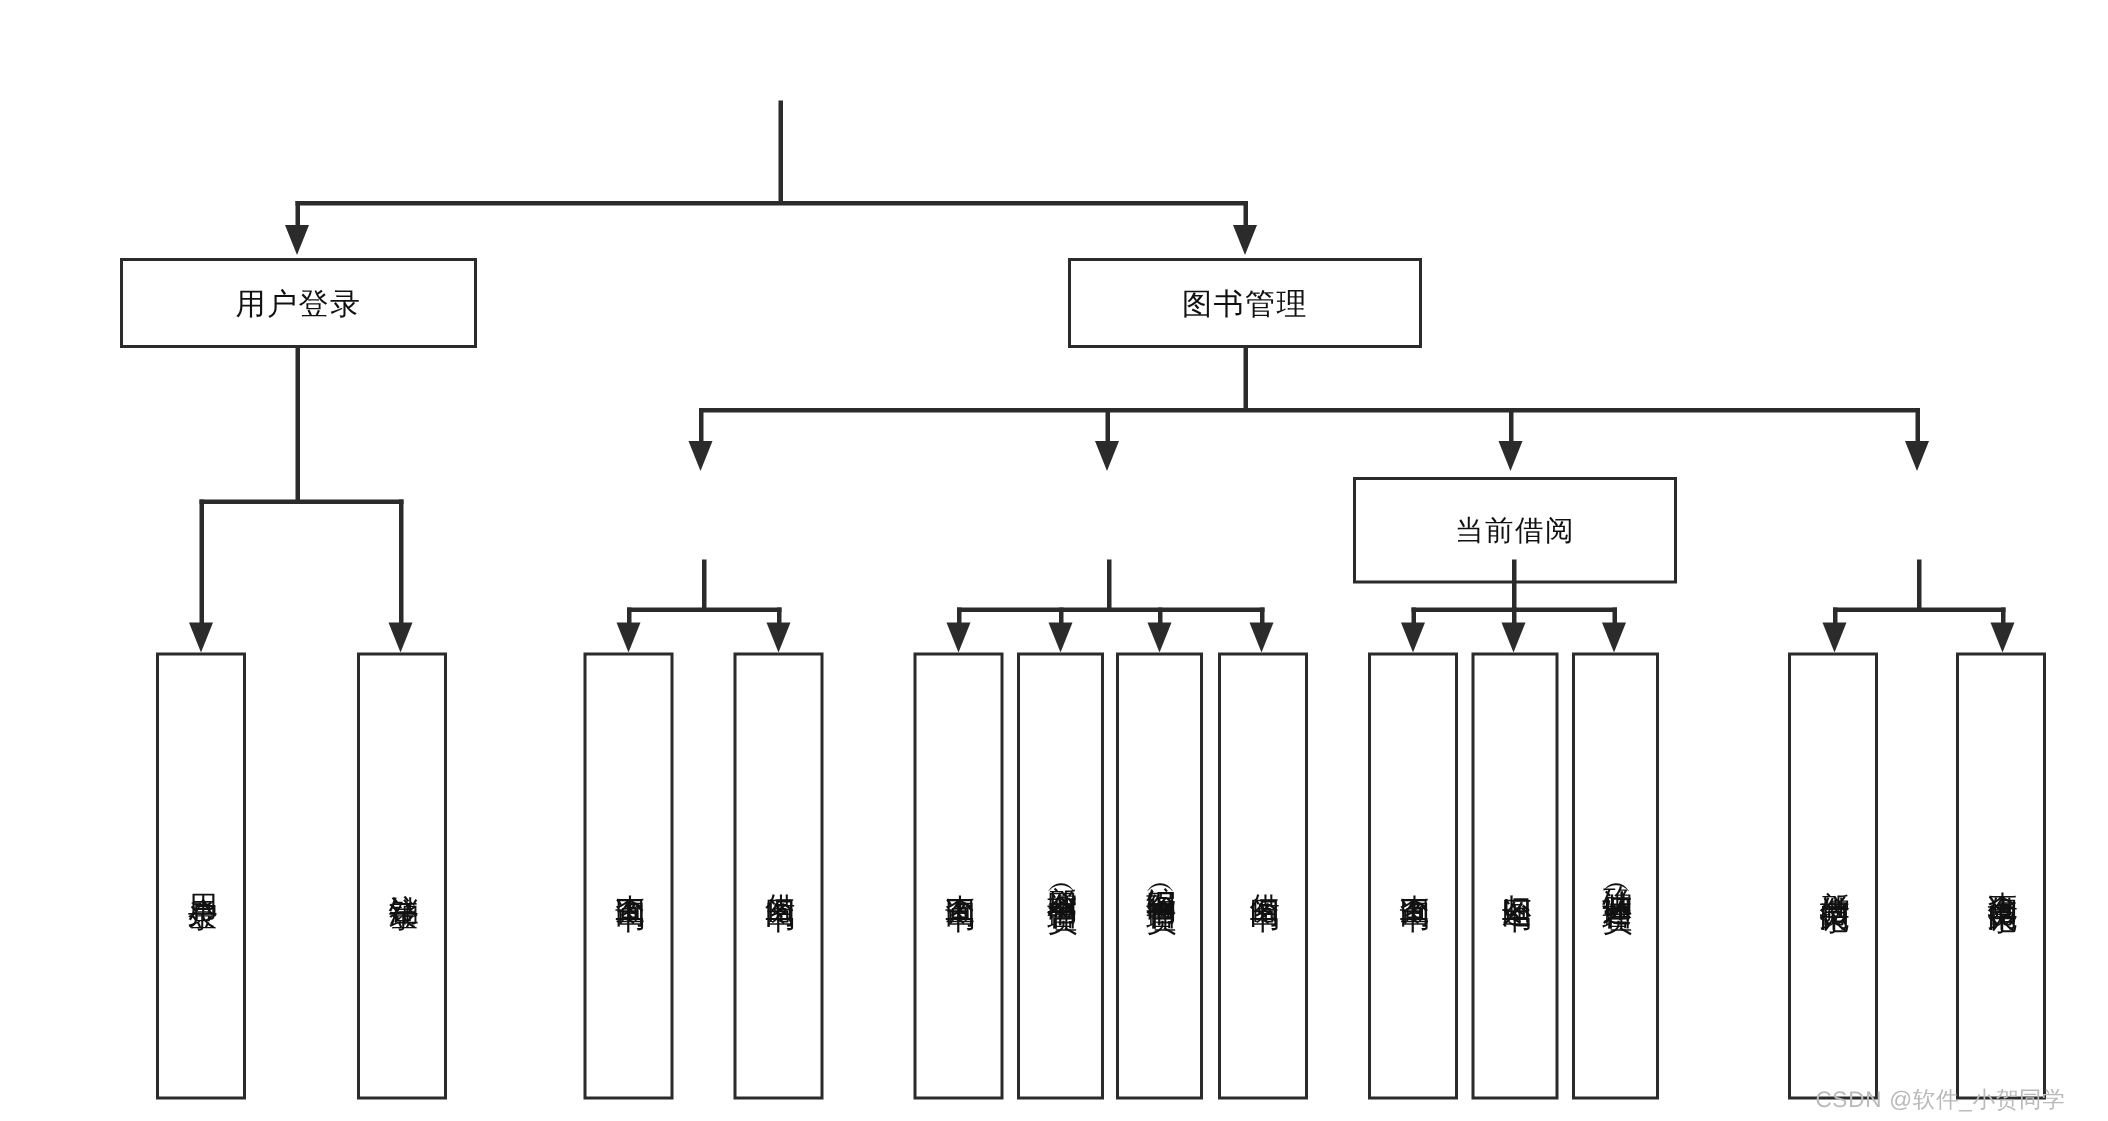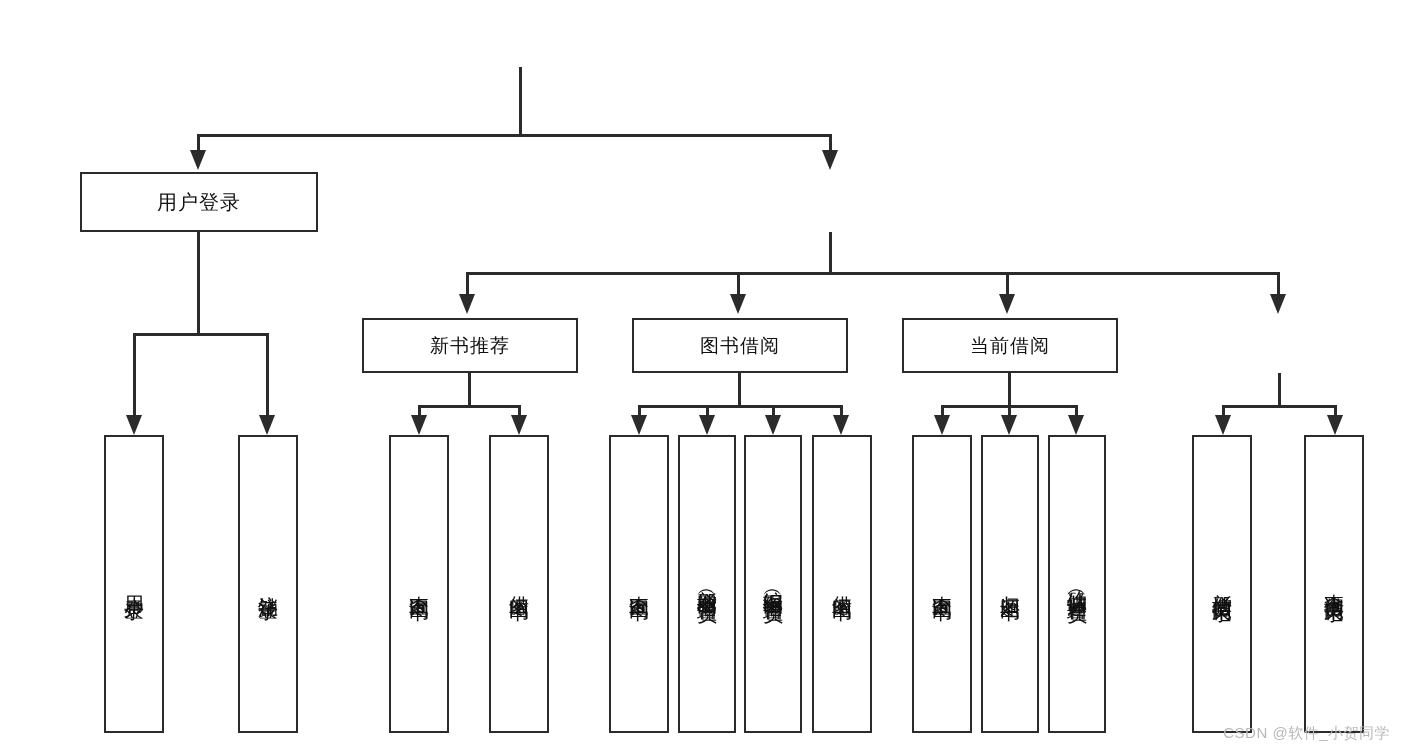--- a/index.html
+++ b/index.html
@@ -59,21 +59,21 @@
   .edge.h{height:3px;}
   .arrow{
     position:absolute;
     width:0;height:0;
     border-left:8px solid transparent;
     border-right:8px solid transparent;
     border-top:20px solid #2b2b2b;
   }
   .watermark{
     position:absolute;
-    right:15px;
+    right:28px;
     bottom:4px;
     font-size:15px;
     color:#b9b9b9;
     letter-spacing:0.5px;
     white-space:nowrap;
   }
 </style>
 </head>
 <body>
 
@@ -83,47 +83,44 @@
   <div class="edge v" style="left:519px;top:67px;width:3px;height:69px;"></div>
 
   <div class="edge h" style="left:197px;top:134px;width:635px;height:3px;"></div>
   <div class="edge v" style="left:197px;top:134px;width:3px;height:20px;"></div>
   <div class="edge v" style="left:829px;top:134px;width:3px;height:20px;"></div>
   <div class="arrow" style="left:190px;top:150px;"></div>
   <div class="arrow" style="left:822px;top:150px;"></div>
 
   <div class="node lvl2" style="left:80px;top:172px;width:238px;height:60px;">
     <span>用户登录</span>
+  </div>
+  <div class="node lvl2" style="left:712px;top:172px;width:236px;height:60px;">
+    <span>图书管理</span>
   </div>
 
   <div class="edge v" style="left:197px;top:232px;width:3px;height:103px;"></div>
   <div class="edge h" style="left:133px;top:333px;width:136px;height:3px;"></div>
   <div class="edge v" style="left:133px;top:333px;width:3px;height:86px;"></div>
   <div class="edge v" style="left:266px;top:333px;width:3px;height:86px;"></div>
   <div class="arrow" style="left:126px;top:415px;"></div>
   <div class="arrow" style="left:259px;top:415px;"></div>
 
   <div class="edge v" style="left:829px;top:232px;width:3px;height:42px;"></div>
   <div class="edge h" style="left:466px;top:272px;width:814px;height:3px;"></div>
   <div class="edge v" style="left:466px;top:272px;width:3px;height:24px;"></div>
   <div class="edge v" style="left:737px;top:272px;width:3px;height:24px;"></div>
   <div class="edge v" style="left:1006px;top:272px;width:3px;height:24px;"></div>
   <div class="edge v" style="left:1277px;top:272px;width:3px;height:24px;"></div>
   <div class="arrow" style="left:459px;top:294px;"></div>
   <div class="arrow" style="left:730px;top:294px;"></div>
   <div class="arrow" style="left:999px;top:294px;"></div>
   <div class="arrow" style="left:1270px;top:294px;"></div>
 
-  <div class="node lvl3" style="left:362px;top:318px;width:216px;height:55px;">
-    <span>新书推荐</span>
-  </div>
-  <div class="node lvl3" style="left:632px;top:318px;width:216px;height:55px;">
-    <span>图书借阅</span>
-  </div>
-  <div class="node lvl3" style="left:902px;top:318px;width:216px;height:55px;">
+  <div class="node lvl3" style="left:902px;top:318px;width:216px;height:71px;">
     <span>当前借阅</span>
   </div>
 
   <div class="edge v" style="left:468px;top:373px;width:3px;height:34px;"></div>
   <div class="edge h" style="left:418px;top:405px;width:103px;height:3px;"></div>
   <div class="edge v" style="left:418px;top:405px;width:3px;height:14px;"></div>
   <div class="edge v" style="left:518px;top:405px;width:3px;height:14px;"></div>
   <div class="arrow" style="left:411px;top:415px;"></div>
   <div class="arrow" style="left:511px;top:415px;"></div>
 

